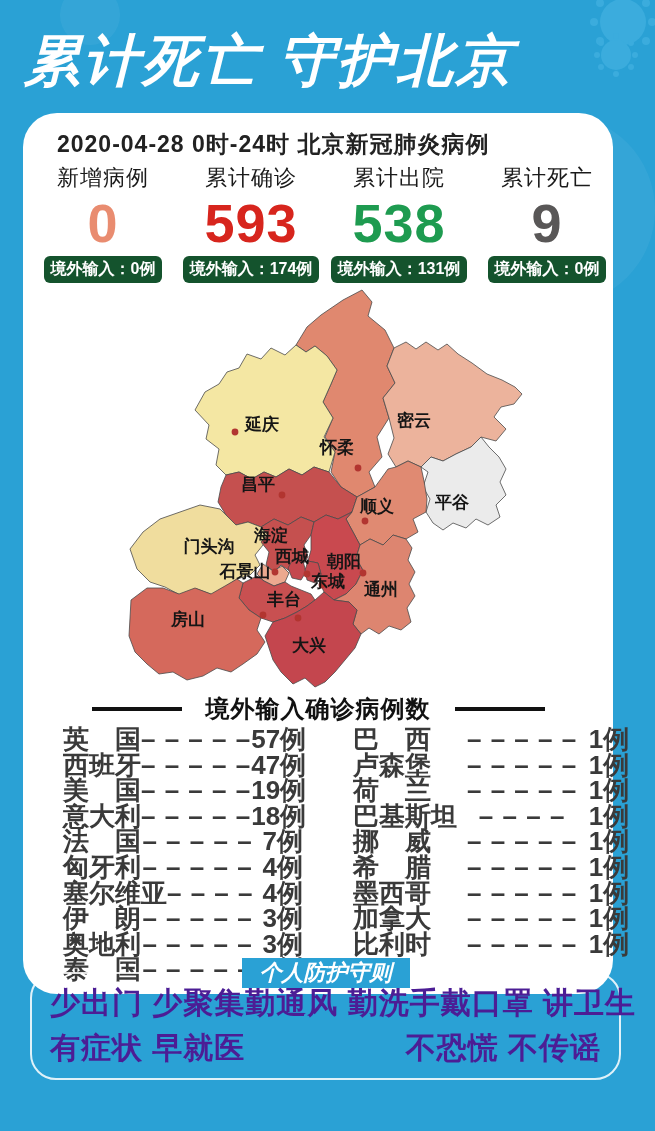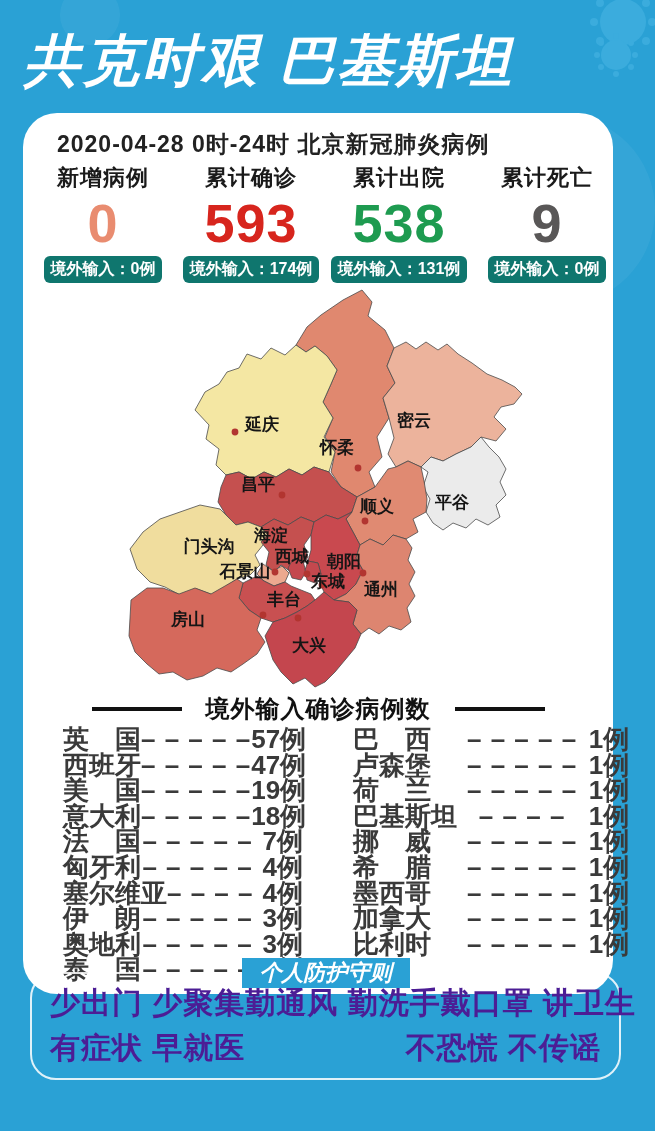--- a/index.html
+++ b/index.html
@@ -25,24 +25,24 @@
     position:absolute;left:34px;top:16px;
     font-size:23px;font-weight:bold;color:#222222;letter-spacing:1px;
     white-space:nowrap;
   }
   
   .stats{
     position:absolute;left:6px;top:50px;width:592px;
     display:flex;
   }
   .stat{flex:1;text-align:center;}
-  .stat-label{font-size:22px;font-weight:bold;color:#1a1a1a;letter-spacing:1px;}
+  .stat-label{font-size:22px;font-weight:normal;color:#1a1a1a;letter-spacing:1px;}
   .stat-value{font-size:54px;font-weight:bold;line-height:60px;letter-spacing:1px;}
   .stat-badge{
-    display:inline-block;background:#0f766e;color:#ffffff;
+    display:inline-block;background:#14532d;color:#ffffff;
     font-size:16px;font-weight:bold;padding:3px 7px;border-radius:6px;
     margin-top:3px;white-space:nowrap;
   }
   
   .map-wrap{position:absolute;left:102px;top:175px;width:420px;height:400px;}
   .map-wrap svg{display:block;}
   .district-label{font-size:17px;font-weight:bold;fill:#151515;}
   
   .imp-header{
     position:absolute;left:0;top:580px;width:100%;
@@ -114,21 +114,21 @@
       <circle cx="631" cy="67" r="3"></circle>
     <circle cx="616" cy="74" r="3"></circle>
       <circle cx="601" cy="67" r="3"></circle>
     <circle cx="597" cy="55" r="3"></circle>
       <circle cx="601" cy="43" r="3"></circle>
   </g>
   <circle cx="560" cy="210" r="95" fill="rgba(255,255,255,0.05)"></circle>
   <circle cx="90" cy="15" r="30" fill="rgba(255,255,255,0.05)"></circle>
 </svg>
 
-<div class="header-title">共克时艰 巴基斯坦</div>
+<div class="header-title">累计死亡 守护北京</div>
 
 <div class="card">
   <div class="card-title">2020-04-28  0时-24时  北京新冠肺炎病例</div>
 
   <div class="stats">
     <div class="stat">
       <div class="stat-label">新增病例</div>
       <div class="stat-value" style="color: rgb(233, 140, 112);">0</div>
       <div class="stat-badge">境外输入：0例</div>
     </div>

